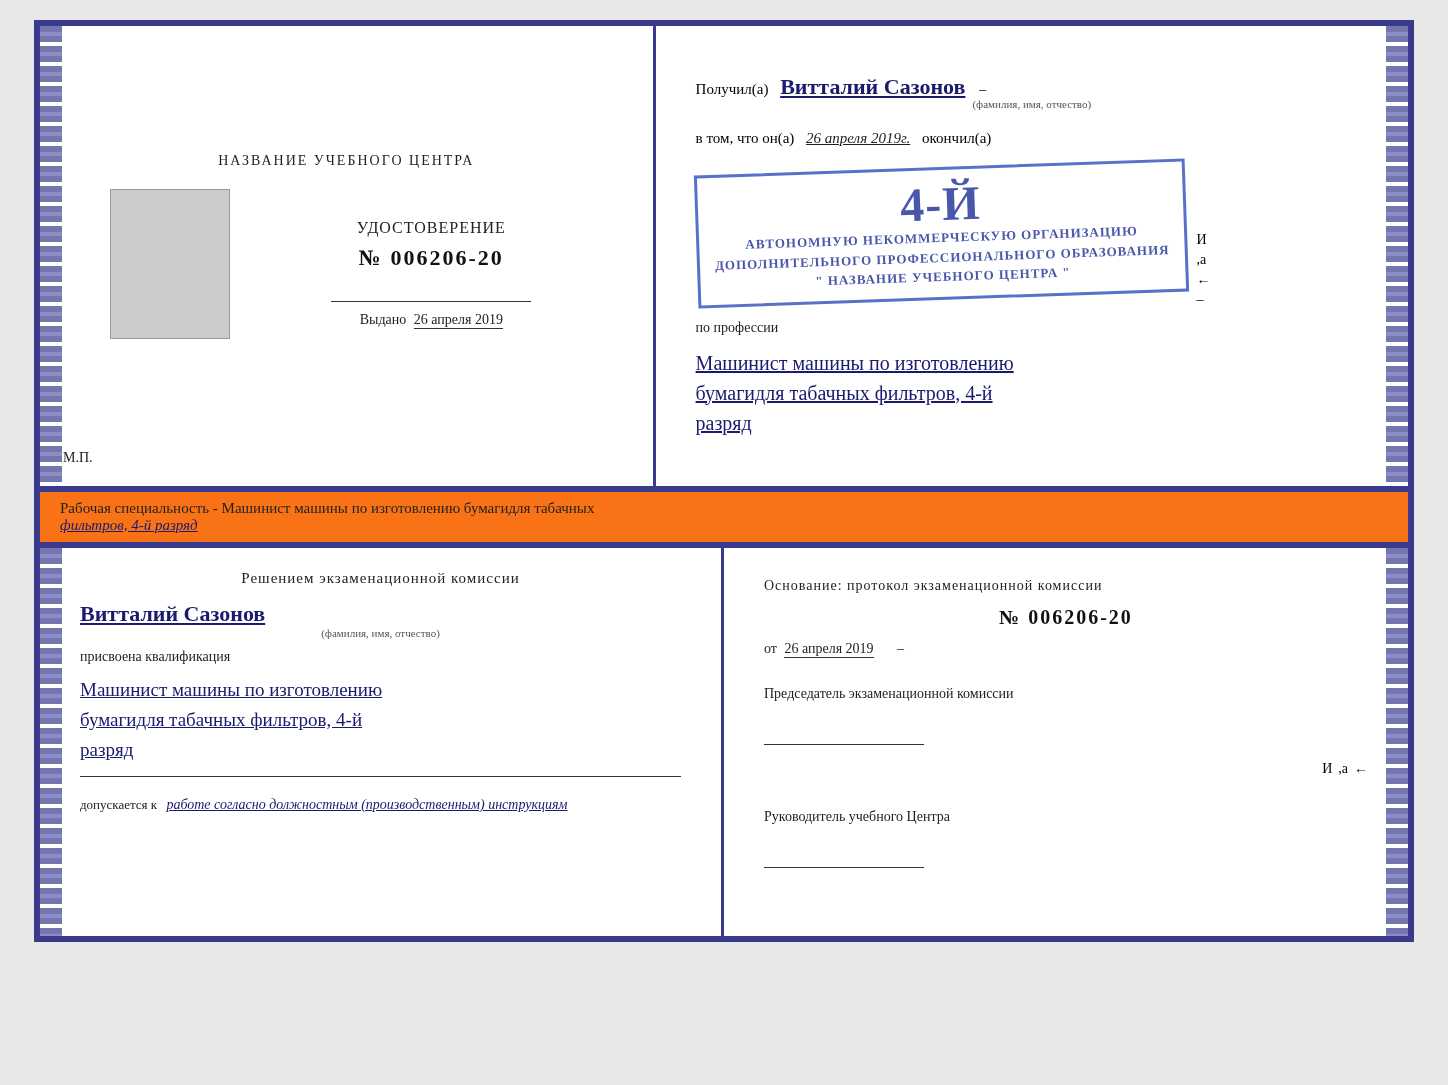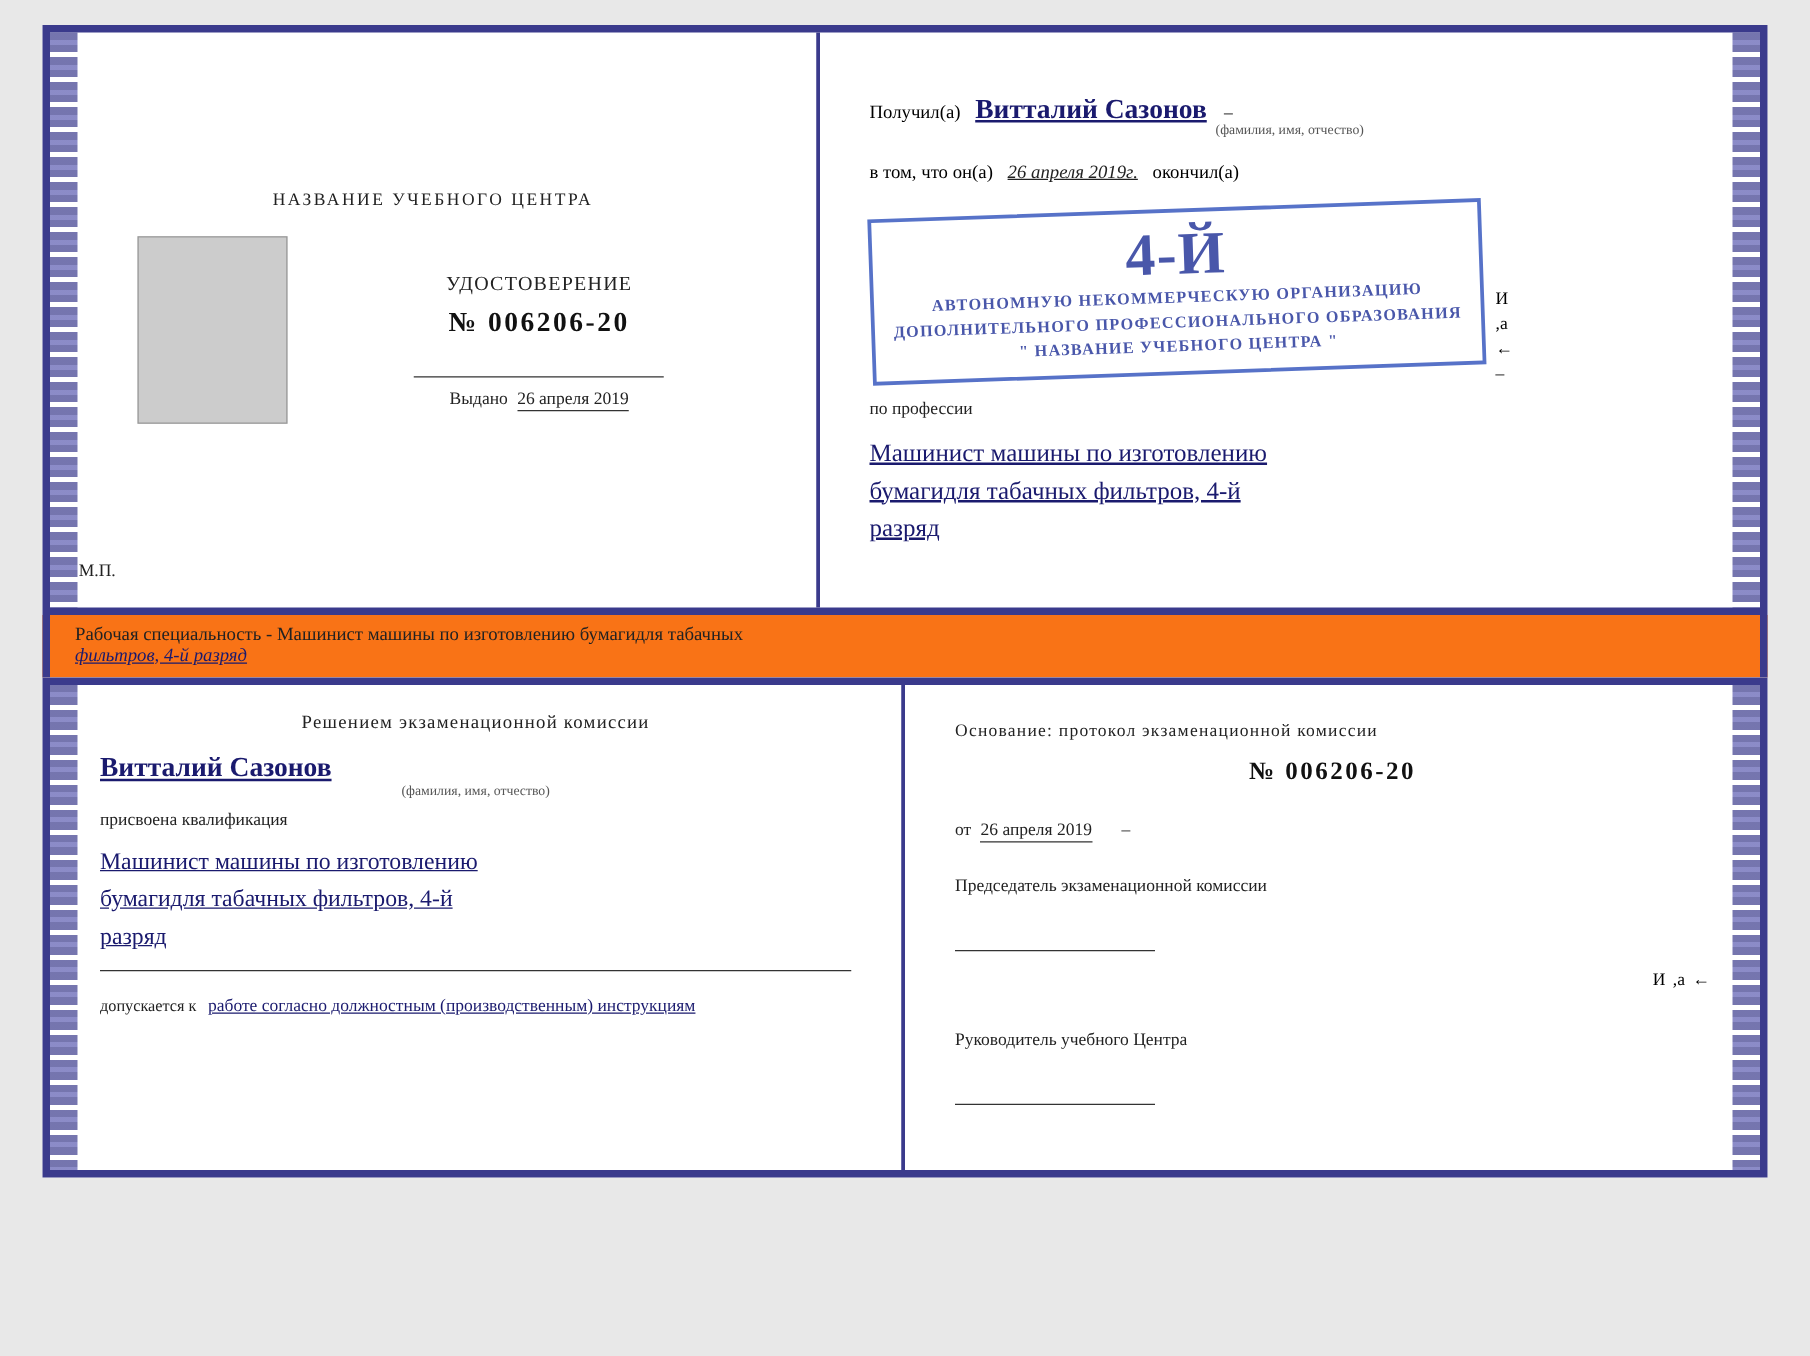--- a/index.html
+++ b/index.html
@@ -278,20 +278,21 @@
     }
 
     .bottom-dopuskaetsya {
       font-size: 13px;
       color: #222;
       margin-top: 10px;
     }
 
     .bottom-dopusk-value {
       font-size: 14px;
+      font-style: italic;
       text-decoration: underline;
       color: #1a1a6e;
     }
 
     .right-osnov {
       font-size: 14px;
       color: #222;
       letter-spacing: 1px;
     }
 
@@ -299,21 +300,21 @@
       font-size: 20px;
       font-weight: bold;
       text-align: center;
       color: #111;
       letter-spacing: 2px;
     }
 
     .right-date {
       font-size: 14px;
       color: #222;
-      margin-top: 16px;
+      margin-top: 0;
     }
 
     .right-predsedatel {
       font-size: 14px;
       color: #222;
       margin-top: 16px;
     }
 
     .right-sign-line {
       width: 160px;

